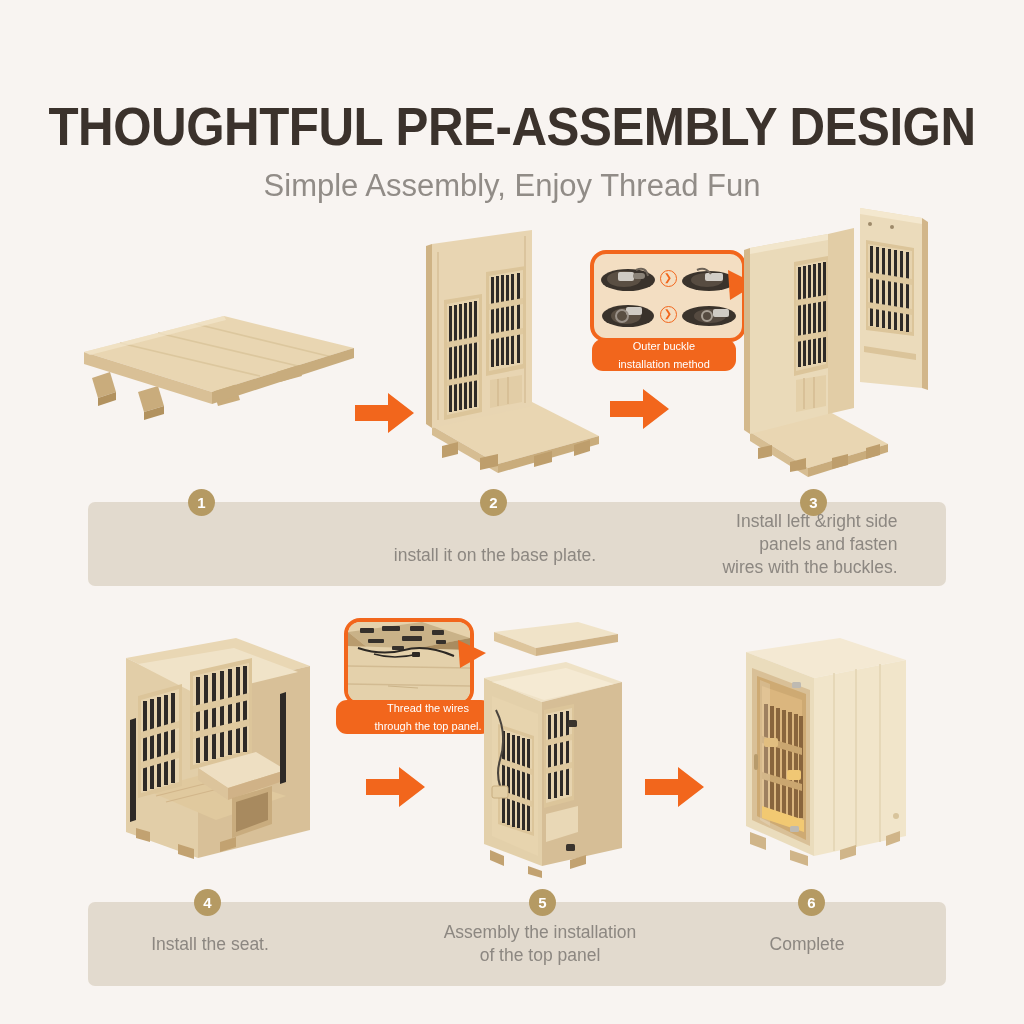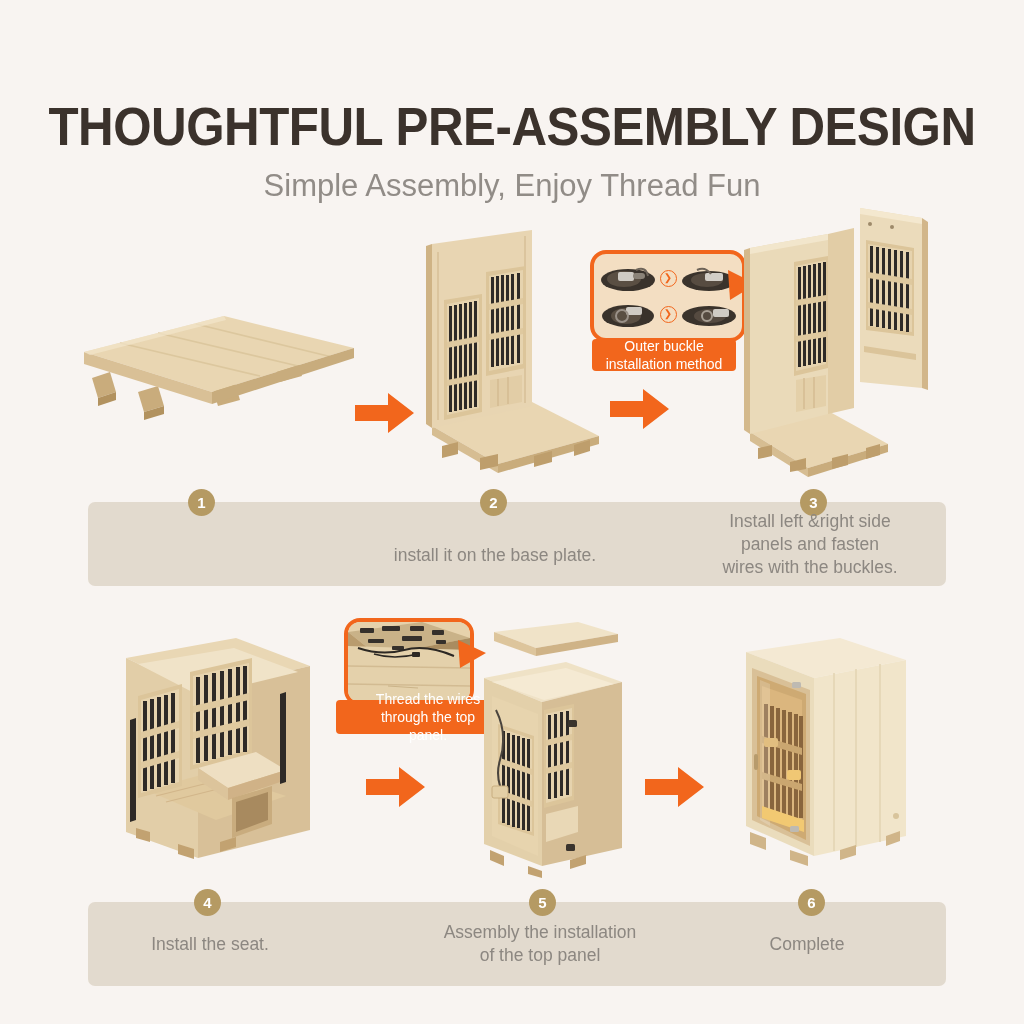--- a/index.html
+++ b/index.html
@@ -48,22 +48,22 @@
   .arrow{position:absolute;}
   .arrow svg{display:block;}
 
   
   .callout{
     position:absolute;border:4px solid #F2661C;border-radius:16px;
     background:#F3DEC2;overflow:hidden;
   }
   .callout-tail{position:absolute;}
   .callout-label{
-    position:absolute;background:#F2661C;border-radius:4px;
-    color:#fff;font-size:14px;line-height:18px;text-align:center;
+    position:absolute;background:#F2661C;border-radius:11px;
+    color:#fff;font-size:11px;line-height:18px;text-align:center;
     display:flex;align-items:center;justify-content:center;
     padding:4px 8px;box-sizing:border-box;
   }
   .buckle-grid{
     position:absolute;inset:0;display:grid;
     grid-template-columns:1fr 22px 1fr;grid-template-rows:1fr 1fr;
     align-items:center;justify-items:center;padding:6px 4px;box-sizing:border-box;
   }
   .chev{color:#F2661C;font-size:15px;font-weight:bold;line-height:1;
         border:1.5px solid #F2661C;border-radius:50%;width:15px;height:15px;
@@ -298,21 +298,21 @@
   <div class="capcell" style="left:350px;top:502px;width:290px;">
     <div>
       <br>
       <span>install it on the base plate.</span>
     </div>
   </div>
 
   <div class="badge" style="left:800px;top:489px;">
     <span>3</span>
   </div>
-  <div class="capcell" style="left:690px;top:502px;width:240px;">
+  <div class="capcell" style="left:690px;top:502px;width:240px;text-align:right;">
     <div>
       <span>Install left &amp;right side</span><br>
       <span>panels and fasten</span><br>
       <span>wires with the buckles.</span>
     </div>
   </div>
 
   <div class="scene" style="left:120px;top:620px;width:200px;height:250px;">
     <svg width="200" height="250" viewBox="0 0 200 250">
 

